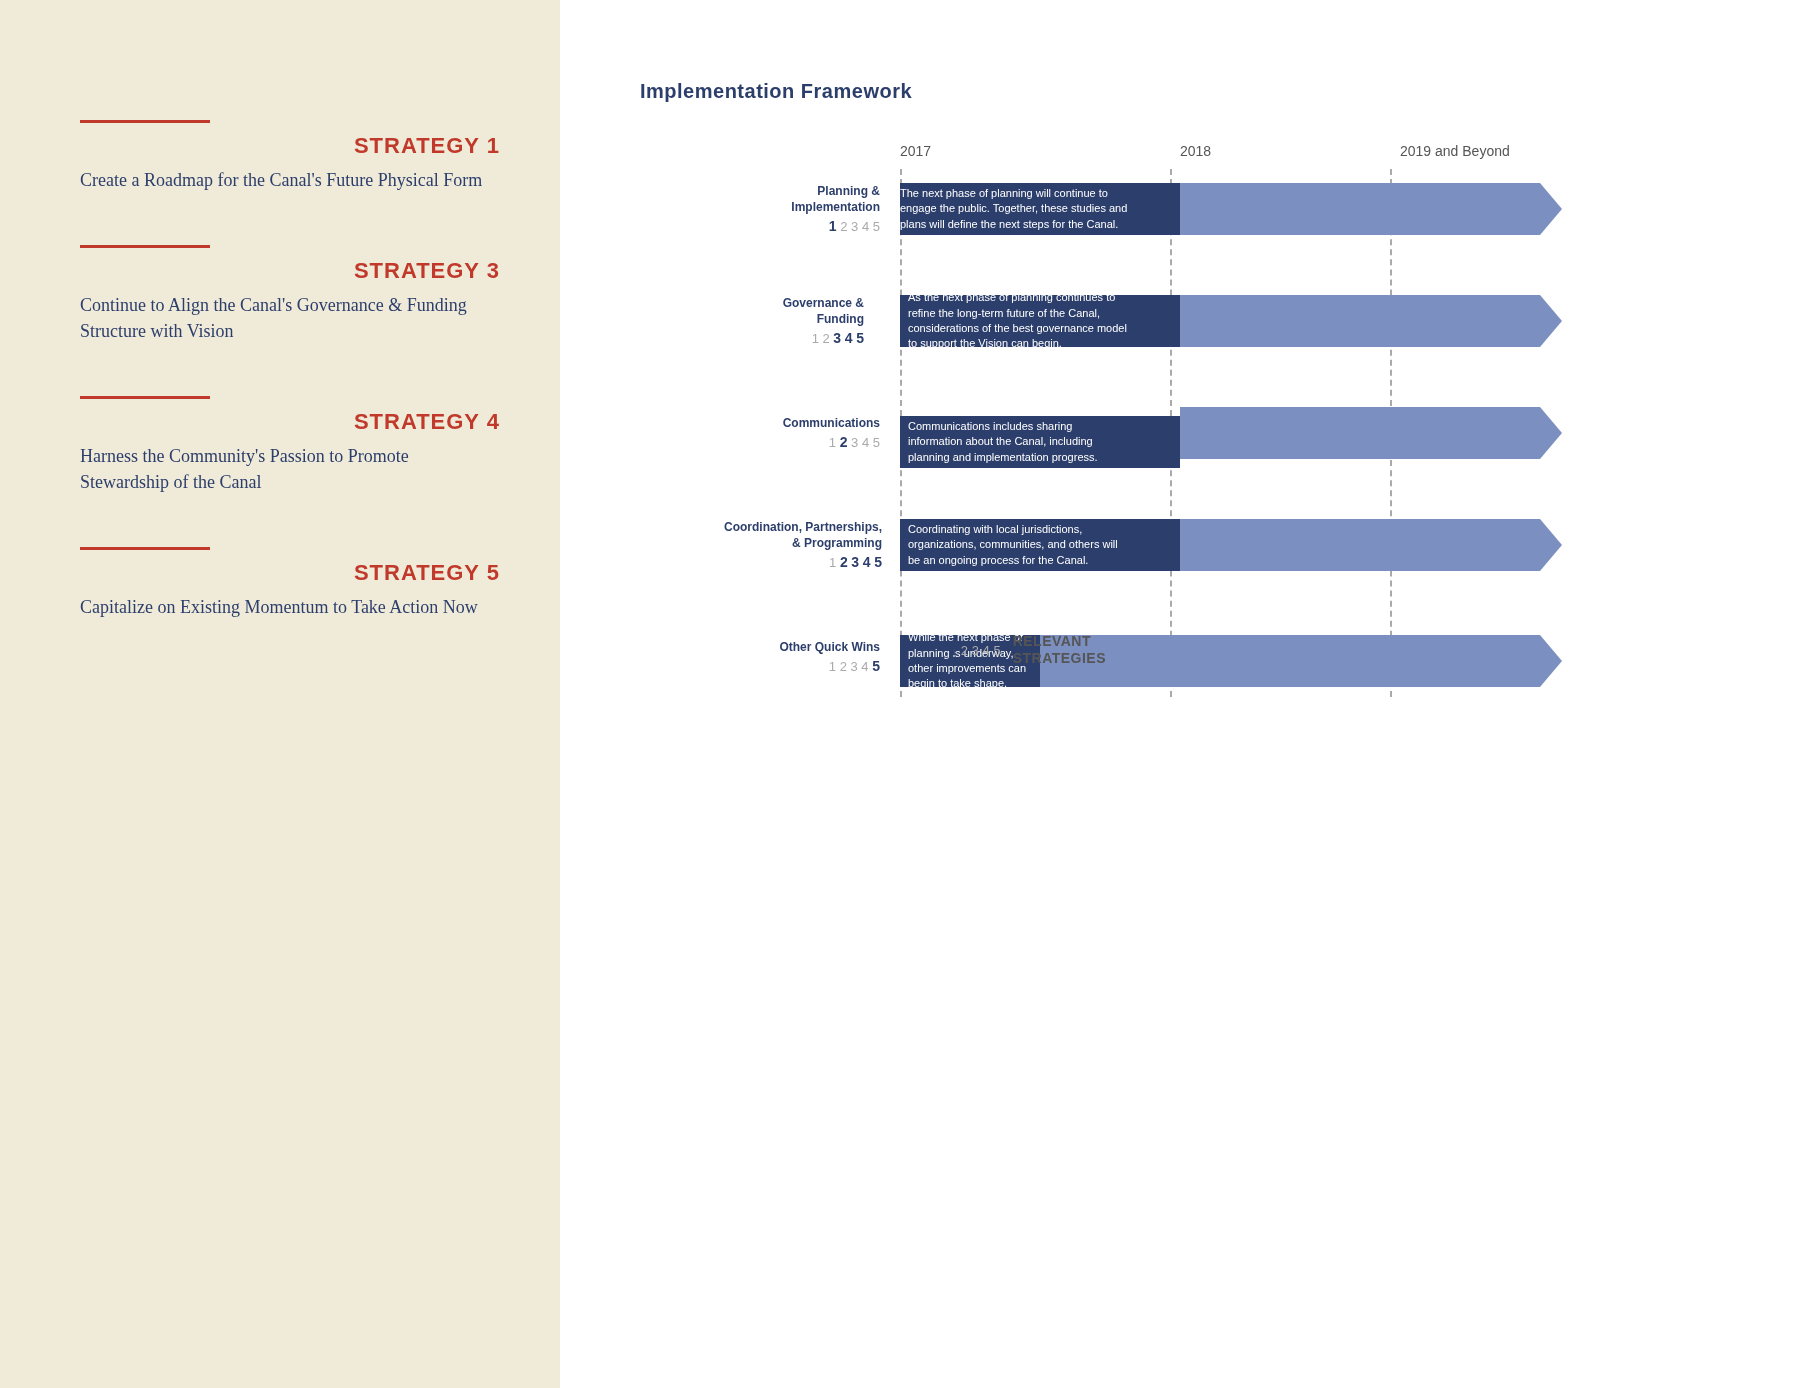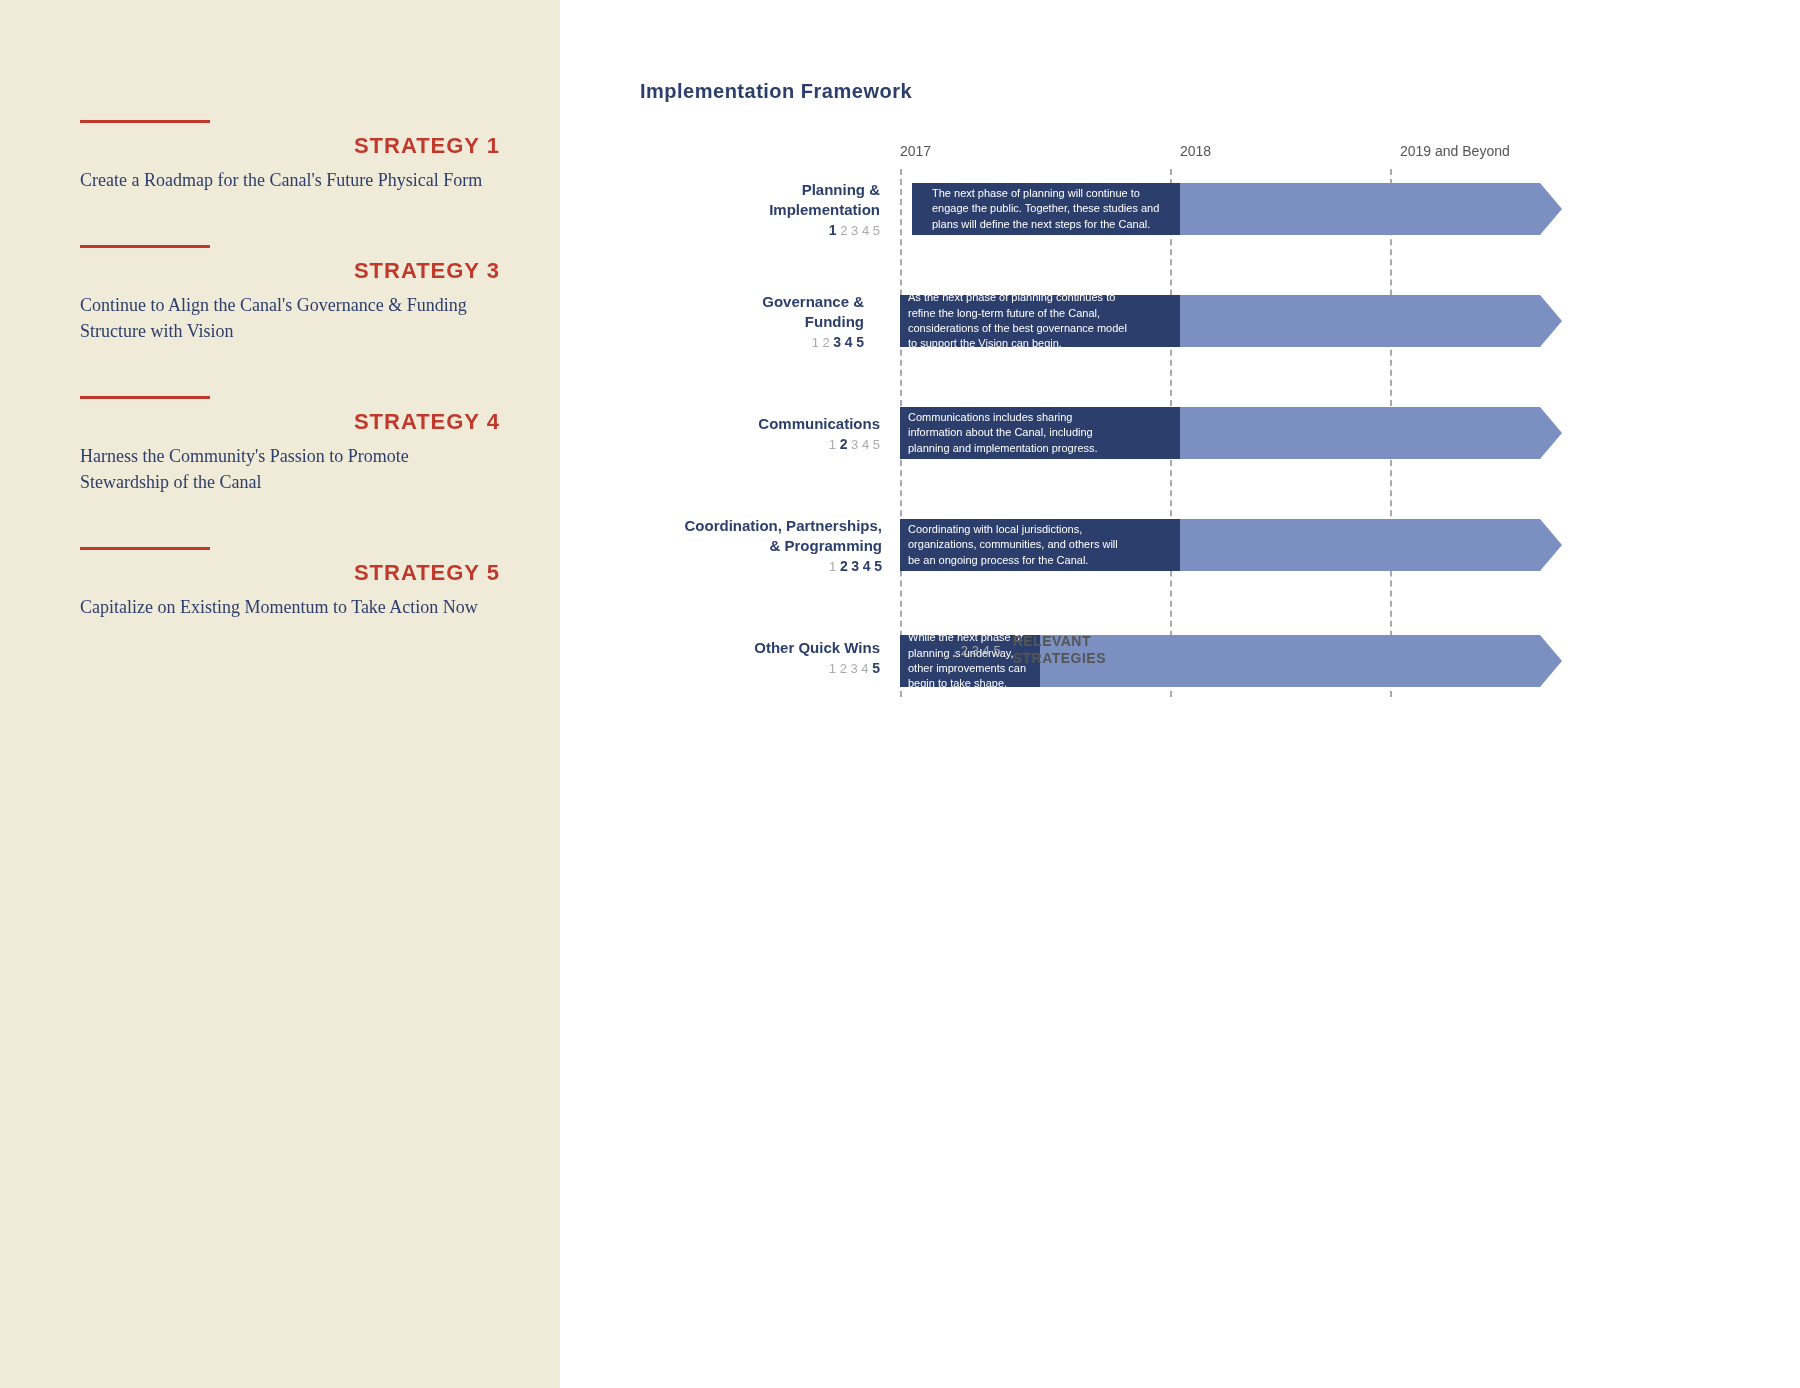--- a/index.html
+++ b/index.html
@@ -112,21 +112,21 @@
     .row-label {
       width: 260px;
       text-align: right;
       padding-right: 20px;
       flex-shrink: 0;
     }
 
     .row-label-title {
       font-family: Arial, sans-serif;
       font-weight: 700;
-      font-size: 15px;
+      font-size: 12px;
       color: #2c3e6b;
       line-height: 1.3;
     }
 
     .row-label-nums {
       font-size: 13px;
       color: #888;
       margin-top: 3px;
       font-family: Arial, sans-serif;
     }
@@ -208,21 +208,21 @@
 
       <div class="vline" style="left: 260px; top:0; bottom:0;"></div>
       <div class="vline" style="left: 530px; top:0; bottom:0;"></div>
       <div class="vline" style="left: 750px; top:0; bottom:0;"></div>
     <div class="chart-row" style="position: relative; min-height: 80px; display: flex; align-items: center; margin-bottom: 32px;">
           <div class="row-label" style="width: 260px; text-align: right; padding-right: 20px; flex-shrink: 0;">
             <div class="row-label-title">Planning &amp;<br>Implementation</div>
             <div class="row-label-nums" style="margin-top: 3px;"><span style="font-weight: 900; color: rgb(44, 62, 107); font-size: 14px;">1</span> <span style="color: rgb(170, 170, 170); font-size: 13px;">2</span> <span style="color: rgb(170, 170, 170); font-size: 13px;">3</span> <span style="color: rgb(170, 170, 170); font-size: 13px;">4</span> <span style="color: rgb(170, 170, 170); font-size: 13px;">5</span></div>
           </div>
           <div style="flex: 1 1 0%; position: relative; height: 58px;">
-            <div style="position: absolute; left: 0px; top: 3px; height: 52px; width: 288px; background-color: rgb(44, 62, 107); display: flex; align-items: center; padding: 5px 20px; margin-left: 12px;">
+            <div style="position: absolute; left: 0px; top: 3px; height: 52px; width: 288px; background-color: rgb(44, 62, 107); display: flex; align-items: center; padding: 5px 0;">
               <div style="font-size: 11px; color: rgb(255, 255, 255); line-height: 1.4; font-family: Arial, sans-serif;">The next phase of planning will continue to<br>engage the public. Together, these studies and<br>plans will define the next steps for the Canal.</div>
             </div>
             <div style="position: absolute; left: 280px; top: 3px; height: 52px; width: 360px; background-color: rgb(123, 143, 192);"></div>
             <div style="position: absolute; left: 640px; top: 3px; width: 0px; height: 0px; border-top: 26px solid transparent; border-bottom: 26px solid transparent; border-left: 22px solid rgb(123, 143, 192);"></div>
           </div>
         </div>
         <div class="chart-row" style="position: relative; min-height: 80px; display: flex; align-items: center; margin-bottom: 32px;">
           <div class="row-label" style="width: 260px; text-align: right; padding-right: 36px; flex-shrink: 0;">
             <div class="row-label-title">Governance &amp;<br>Funding</div>
             <div class="row-label-nums" style="margin-top: 3px;"><span style="color: rgb(170, 170, 170); font-size: 13px;">1</span> <span style="color: rgb(170, 170, 170); font-size: 13px;">2</span> <span style="font-weight: 900; color: rgb(44, 62, 107); font-size: 14px;">3</span> <span style="font-weight: 900; color: rgb(44, 62, 107); font-size: 14px;">4</span> <span style="font-weight: 900; color: rgb(44, 62, 107); font-size: 14px;">5</span></div>
@@ -234,21 +234,21 @@
             <div style="position: absolute; left: 280px; top: 3px; height: 52px; width: 360px; background-color: rgb(123, 143, 192);"></div>
             <div style="position: absolute; left: 640px; top: 3px; width: 0px; height: 0px; border-top: 26px solid transparent; border-bottom: 26px solid transparent; border-left: 22px solid rgb(123, 143, 192);"></div>
           </div>
         </div>
         <div class="chart-row" style="position: relative; min-height: 80px; display: flex; align-items: center; margin-bottom: 32px;">
           <div class="row-label" style="width: 260px; text-align: right; padding-right: 20px; flex-shrink: 0;">
             <div class="row-label-title">Communications</div>
             <div class="row-label-nums" style="margin-top: 3px;"><span style="color: rgb(170, 170, 170); font-size: 13px;">1</span> <span style="font-weight: 900; color: rgb(44, 62, 107); font-size: 14px;">2</span> <span style="color: rgb(170, 170, 170); font-size: 13px;">3</span> <span style="color: rgb(170, 170, 170); font-size: 13px;">4</span> <span style="color: rgb(170, 170, 170); font-size: 13px;">5</span></div>
           </div>
           <div style="flex: 1 1 0%; position: relative; height: 58px;">
-            <div style="position: absolute; left: 0px; top: 3px; height: 52px; width: 280px; background-color: rgb(44, 62, 107); display: flex; align-items: center; padding: 8px 8px;">
+            <div style="position: absolute; left: 0px; top: 12px; height: 52px; width: 280px; background-color: rgb(44, 62, 107); display: flex; align-items: center; padding: 8px 8px;">
               <div style="font-size: 11px; color: rgb(255, 255, 255); line-height: 1.4; font-family: Arial, sans-serif;">Communications includes sharing<br>information about the Canal, including<br>planning and implementation progress.</div>
             </div>
             <div style="position: absolute; left: 280px; top: 3px; height: 52px; width: 360px; background-color: rgb(123, 143, 192);"></div>
             <div style="position: absolute; left: 640px; top: 3px; width: 0px; height: 0px; border-top: 26px solid transparent; border-bottom: 26px solid transparent; border-left: 22px solid rgb(123, 143, 192);"></div>
           </div>
         </div>
         <div class="chart-row" style="position: relative; min-height: 80px; display: flex; align-items: center; margin-bottom: 32px;">
           <div class="row-label" style="width: 260px; text-align: right; padding-right: 18px; flex-shrink: 0;">
             <div class="row-label-title">Coordination, Partnerships,<br>&amp; Programming</div>
             <div class="row-label-nums" style="margin-top: 3px;"><span style="color: rgb(170, 170, 170); font-size: 13px;">1</span> <span style="font-weight: 900; color: rgb(44, 62, 107); font-size: 14px;">2</span> <span style="font-weight: 900; color: rgb(44, 62, 107); font-size: 14px;">3</span> <span style="font-weight: 900; color: rgb(44, 62, 107); font-size: 14px;">4</span> <span style="font-weight: 900; color: rgb(44, 62, 107); font-size: 14px;">5</span></div>

